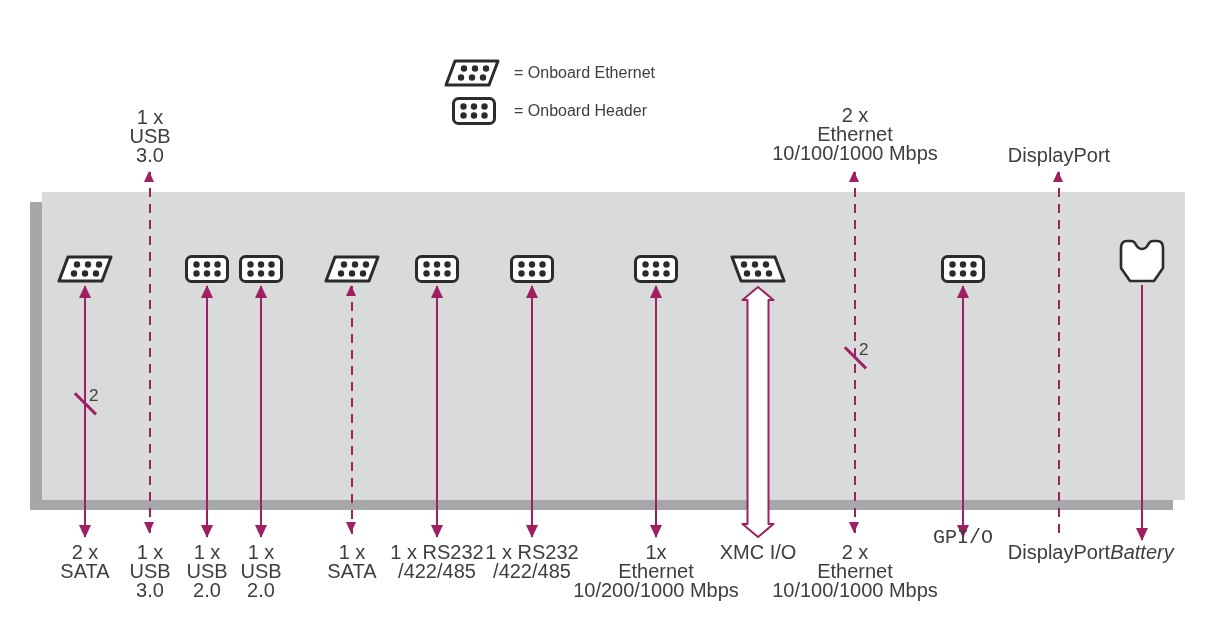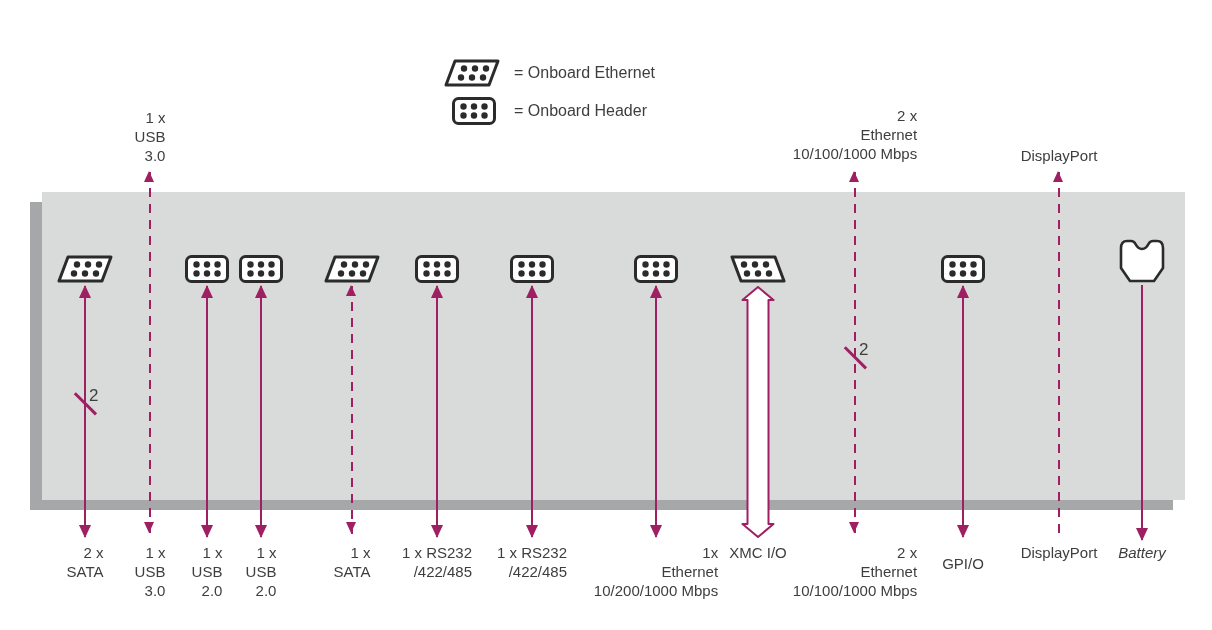--- a/index.html
+++ b/index.html
@@ -11,22 +11,22 @@
   #board{position:absolute;background:var(--board);z-index:0;}
   .icon{position:absolute;z-index:2;}
   .vline{position:absolute;width:2.5px;background:var(--accent);z-index:1;}
   .vdash{position:absolute;width:2.5px;z-index:1;
     background:repeating-linear-gradient(to bottom,var(--accent) 0 9px,transparent 9px 16px);}
   .ah{position:absolute;width:0;height:0;z-index:1;}
   .ah.up.big{border-left:6px solid transparent;border-right:6px solid transparent;border-bottom:13px solid var(--accent);}
   .ah.down.big{border-left:6px solid transparent;border-right:6px solid transparent;border-top:13px solid var(--accent);}
   .ah.up.small{border-left:5px solid transparent;border-right:5px solid transparent;border-bottom:11px solid var(--accent);}
   .ah.down.small{border-left:5px solid transparent;border-right:5px solid transparent;border-top:11px solid var(--accent);}
-  .plabel{position:absolute;transform:translateX(-50%);text-align:right;white-space:pre-line;
-    font-size:15px;line-height:19px;z-index:3;}
+  .plabel{position:absolute;transform:translateX(-50%);text-align:center;white-space:pre-line;
+    font-size:20px;line-height:19px;z-index:3;}
   .slash{position:absolute;width:2.5px;height:30px;background:var(--accent);transform:rotate(-45deg);z-index:2;}
   .slash-num{position:absolute;font-size:17px;line-height:17px;z-index:3;}
   .legend-text{position:absolute;font-size:16px;line-height:18px;z-index:3;}
 </style>
 </head>
 <body>
 
 <div id="stage" style="--accent: #9e2063; --board: #d9dada; --shadow: #a5a7a9; --text: #3e3e40;">
   <div id="board-shadow" style="left: 30px; top: 202px; width: 1143px; height: 308px;"></div>
   <div id="board" style="left: 42px; top: 192px; width: 1143px; height: 308px;"></div>
@@ -192,21 +192,21 @@
     <div class="ah down big" style="left: 957px; top: 525px;"></div>
     <div class="icon" style="left: 941px; top: 255px;"><svg width="44" height="28" viewBox="0 0 44 28">
         <rect x="1.5" y="1.5" width="41" height="25" rx="5" fill="#fff" stroke="#2b2b2b" stroke-width="3"></rect>
         <circle cx="11.5" cy="9.5" r="3.2" fill="#2b2b2b"></circle>
         <circle cx="22" cy="9.5" r="3.2" fill="#2b2b2b"></circle>
         <circle cx="32.5" cy="9.5" r="3.2" fill="#2b2b2b"></circle>
         <circle cx="11.5" cy="18.5" r="3.2" fill="#2b2b2b"></circle>
         <circle cx="22" cy="18.5" r="3.2" fill="#2b2b2b"></circle>
         <circle cx="32.5" cy="18.5" r="3.2" fill="#2b2b2b"></circle>
       </svg></div>
-    <div class="plabel" style="left: 963px; top: 554px;">GPI/O</div>
+    <div class="plabel" style="left: 963px; top: 528px; font-family: Liberation Mono, monospace;">GPI/O</div>
     <div class="vdash" style="left: 1057.75px; top: 172px; height: 361px;"></div>
     <div class="ah up small" style="left: 1053px; top: 171px;"></div>
     <div class="plabel" style="left: 1059px; top: 146px;">DisplayPort</div>
     <div class="plabel" style="left: 1059px; top: 543px;">DisplayPort</div>
     <div class="vline" style="left: 1140.75px; top: 285px; height: 255px;"></div>
     <div class="ah down big" style="left: 1136px; top: 528px;"></div>
     <div class="icon" style="left: 1117px; top: 238px;"><svg width="50" height="48" viewBox="0 0 50 48">
         <path d="M10 3 L14 3 Q17 3 18.5 6 Q21 11 25 11 Q29 11 31.5 6 Q33 3 36 3 L40 3 Q46 3 46 10 L46 30 L37 43 L13 43 L4 30 L4 10 Q4 3 10 3 Z" fill="#fff" stroke="#2b2b2b" stroke-width="2.6" stroke-linejoin="round"></path>
       </svg></div>
     <div class="plabel" style="left: 1142px; top: 543px; font-style: italic;">Battery</div>

